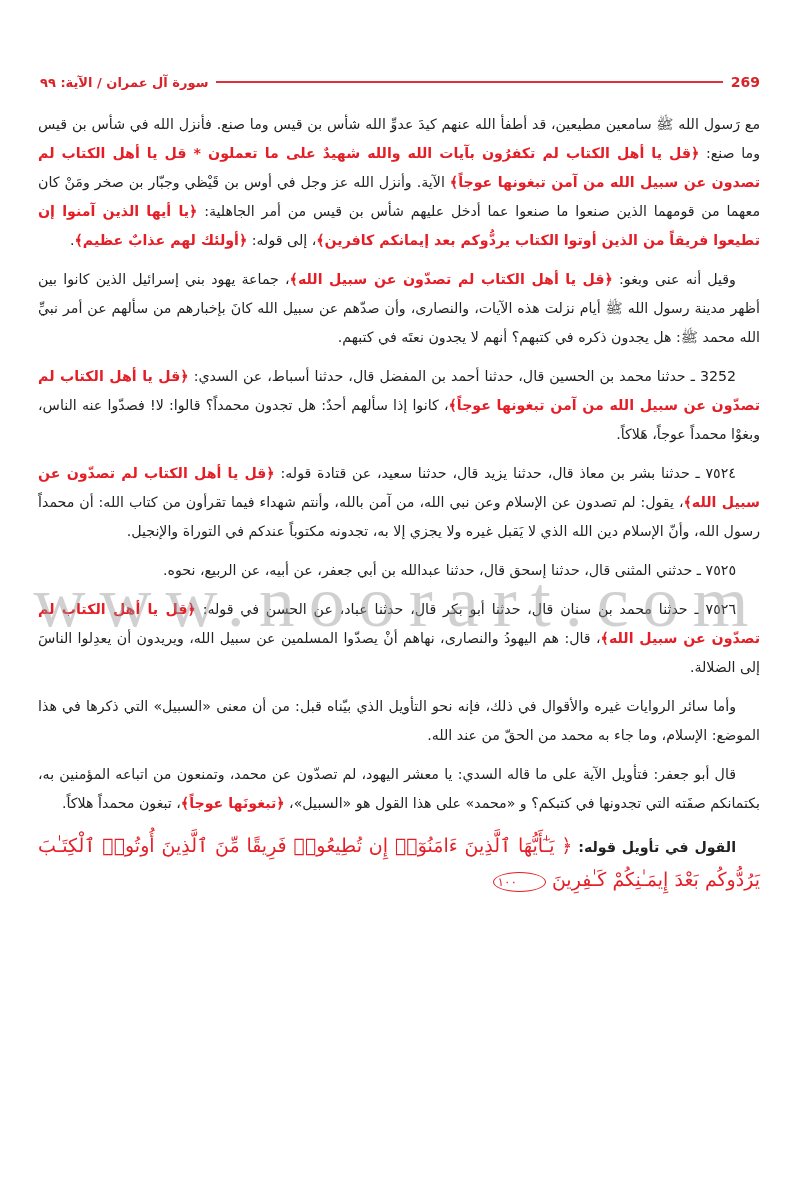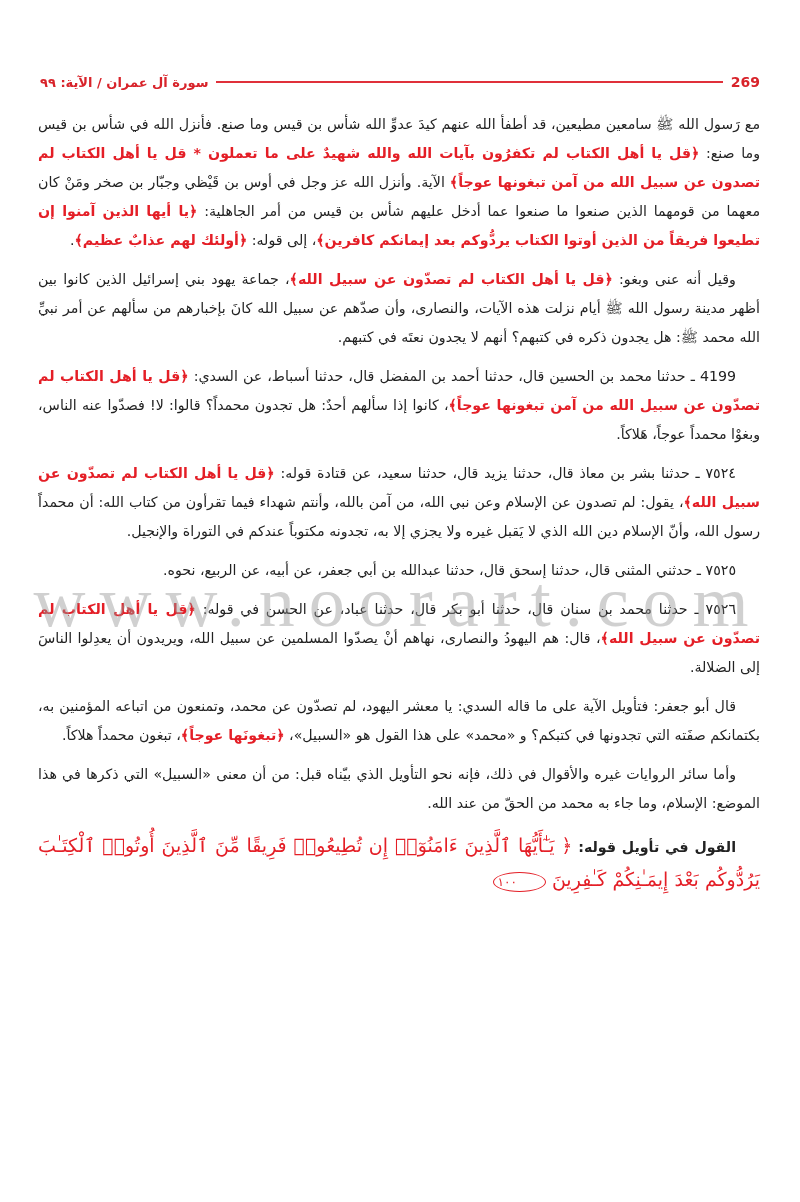--- a/index.html
+++ b/index.html
@@ -27,22 +27,22 @@
 
 <div class="header">
   <span class="hdr-page">269</span>
   <span class="hdr-line"></span>
   <span class="hdr-title">سورة آل عمران / الآية: ٩٩</span>
 </div>
 
 <div class="content" id="content">
     <p class="para"><span>مع رَسول الله ﷺ سامعين مطيعين، قد أطفأ الله عنهم كيدَ عدوِّ الله شأس بن قيس وما صنع. فأنزل الله في شأس بن قيس وما صنع: </span><span class="q">﴿قل يا أهل الكتاب لم تكفرُون بآيات الله والله شهيدٌ على ما تعملون * قل يا أهل الكتاب لم تصدون عن سبيل الله من آمن تبغونها عوجاً﴾</span><span> الآية. وأنزل الله عز وجل في أوس بن قَيْظي وجبّار بن صخر ومَنْ كان معهما من قومهما الذين صنعوا ما صنعوا عما أدخل عليهم شأس بن قيس من أمر الجاهلية: </span><span class="q">﴿يا أيها الذين آمنوا إن تطيعوا فريقاً من الذين أوتوا الكتاب يردُّوكم بعد إيمانكم كافرين﴾</span><span>، إلى قوله: </span><span class="q">﴿أولئك لهم عذابٌ عظيم﴾</span><span>.</span></p>
     <p class="para indent"><span>وقيل أنه عنى وبغو: </span><span class="q">﴿قل يا أهل الكتاب لم تصدّون عن سبيل الله﴾</span><span>، جماعة يهود بني إسرائيل الذين كانوا بين أظهر مدينة رسول الله ﷺ أيام نزلت هذه الآيات، والنصارى، وأن صدّهم عن سبيل الله كانَ بإخبارهم من سألهم عن أمر نبيِّ الله محمد ﷺ: هل يجدون ذكره في كتبهم؟ أنهم لا يجدون نعتَه في كتبهم.</span></p>
-    <p class="para indent"><span>4199 ـ حدثنا محمد بن الحسين قال، حدثنا أحمد بن المفضل قال، حدثنا أسباط، عن السدي: </span><span class="q">﴿قل يا أهل الكتاب لم تصدّون عن سبيل الله من آمن تبغونها عوجاً﴾</span><span>، كانوا إذا سألهم أحدٌ: هل تجدون محمداً؟ قالوا: لا! فصدّوا عنه الناس، وبغوْا محمداً عوجاً، هَلاكاً.</span></p>
+    <p class="para indent"><span>3252 ـ حدثنا محمد بن الحسين قال، حدثنا أحمد بن المفضل قال، حدثنا أسباط، عن السدي: </span><span class="q">﴿قل يا أهل الكتاب لم تصدّون عن سبيل الله من آمن تبغونها عوجاً﴾</span><span>، كانوا إذا سألهم أحدٌ: هل تجدون محمداً؟ قالوا: لا! فصدّوا عنه الناس، وبغوْا محمداً عوجاً، هَلاكاً.</span></p>
     <p class="para indent"><span>٧٥٢٤ ـ حدثنا بشر بن معاذ قال، حدثنا يزيد قال، حدثنا سعيد، عن قتادة قوله: </span><span class="q">﴿قل يا أهل الكتاب لم تصدّون عن سبيل الله﴾</span><span>، يقول: لم تصدون عن الإسلام وعن نبي الله، من آمن بالله، وأنتم شهداء فيما تقرأون من كتاب الله: أن محمداً رسول الله، وأنّ الإسلام دين الله الذي لا يَقبل غيره ولا يجزي إلا به، تجدونه مكتوباً عندكم في التوراة والإنجيل.</span></p>
     <p class="para indent"><span>٧٥٢٥ ـ حدثني المثنى قال، حدثنا إسحق قال، حدثنا عبدالله بن أبي جعفر، عن أبيه، عن الربيع، نحوه.</span></p>
     <p class="para indent"><span>٧٥٢٦ ـ حدثنا محمد بن سنان قال، حدثنا أبو بكر قال، حدثنا عباد، عن الحسن في قوله: </span><span class="q">﴿قل يا أهل الكتاب لم تصدّون عن سبيل الله﴾</span><span>، قال: هم اليهودُ والنصارى، نهاهم أنْ يصدّوا المسلمين عن سبيل الله، ويريدون أن يعدِلوا الناسَ إلى الضلالة.</span></p>
+    <p class="para indent"><span>وأما سائر الروايات غيره والأقوال في ذلك، فإنه نحو التأويل الذي بيّناه قبل: من أن معنى «السبيل» التي ذكرها في هذا الموضع: الإسلام، وما جاء به محمد من الحقّ من عند الله.</span></p>
     <p class="para indent"><span>قال أبو جعفر: فتأويل الآية على ما قاله السدي: يا معشر اليهود، لم تصدّون عن محمد، وتمنعون من اتباعه المؤمنين به، بكتمانكم صفَته التي تجدونها في كتبكم؟ و «محمد» على هذا القول هو «السبيل»، </span><span class="q">﴿تبغونَها عوجاً﴾</span><span>، تبغون محمداً هلاكاً.</span></p>
-    <p class="para indent"><span>وأما سائر الروايات غيره والأقوال في ذلك، فإنه نحو التأويل الذي بيّناه قبل: من أن معنى «السبيل» التي ذكرها في هذا الموضع: الإسلام، وما جاء به محمد من الحقّ من عند الله.</span></p>
     <p class="para indent"><b>القول في تأويل قوله: </b><span class="verse">﴿ يَـٰٓأَيُّهَا ٱلَّذِينَ ءَامَنُوٓا۟ إِن تُطِيعُوا۟ فَرِيقًا مِّنَ ٱلَّذِينَ أُوتُوا۟ ٱلْكِتَـٰبَ يَرُدُّوكُم بَعْدَ إِيمَـٰنِكُمْ كَـٰفِرِينَ </span><span class="endmark">١٠٠</span></p>
   </div>
 
 <div class="watermark">www.noorart.com</div>
 
 </body></html>

